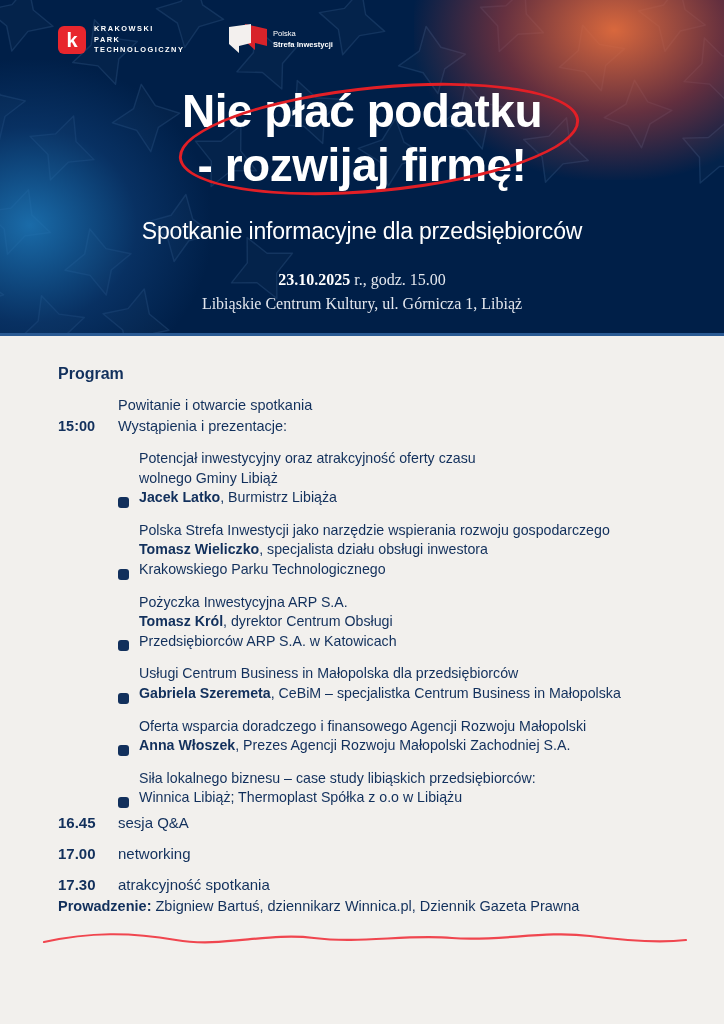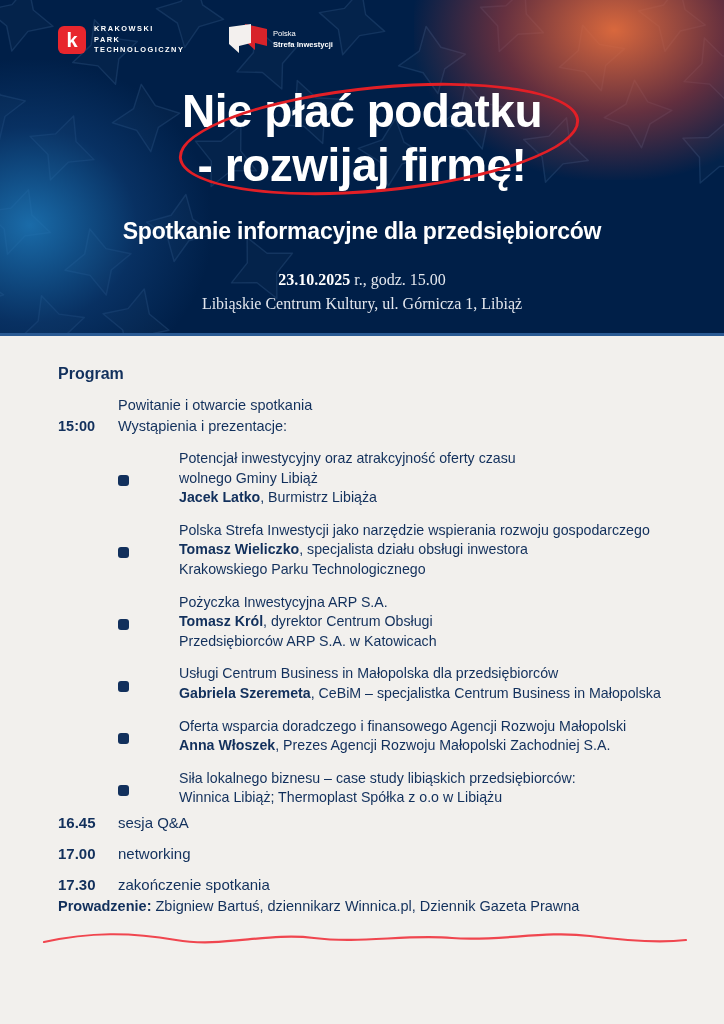--- a/index.html
+++ b/index.html
@@ -59,21 +59,21 @@
     color:#ffffff;font-weight:bold;font-size:46px;line-height:54px;
     letter-spacing:-0.5px;position:relative;z-index:2;
   }
   .ellipse{
     position:absolute;left:178px;top:86px;width:396px;height:100px;
     border:3.2px solid #e21f26;border-radius:50%;
     transform:rotate(-5.5deg);z-index:3;pointer-events:none;
   }
   .subtitle{
     position:absolute;left:0;top:218px;width:724px;text-align:center;
-    color:#ffffff;font-size:23px;font-weight:700;letter-spacing:-0.2px;
+    color:#ffffff;font-size:23px;font-weight:400;letter-spacing:-0.2px;
   }
   .when{
     position:absolute;left:0;top:268px;width:724px;text-align:center;
     color:#e3e7ee;font-size:16px;line-height:24px;
     font-family:"Liberation Serif", serif;
   }
   .when .d{font-weight:bold;color:#ffffff;}
 
   
   .program-title{
@@ -82,21 +82,21 @@
   }
   .schedule{position:absolute;left:58px;top:395px;width:640px;}
   .row{display:flex;align-items:flex-end;margin-bottom:2px;}
   .time{
     width:60px;flex:none;font-size:14.5px;font-weight:bold;color:#12305c;
     line-height:21px;
   }
   .rowtext{font-size:14.5px;line-height:21px;color:#12305c;}
 
   .bullets{margin-top:12px;margin-left:60px;}
-  .bullet{display:flex;align-items:center;margin-bottom:13px;gap:40px;}
+  .bullet{display:flex;align-items:flex-end;margin-bottom:13px;}
   .dot{
     width:11px;height:11px;border-radius:3px;background:#12305c;
     flex:none;margin-right:10px;margin-top:5px;
   }
   .btext{font-size:14.2px;line-height:19.6px;color:#12305c;}
   .btext b{font-weight:bold;}
   .late{position:absolute;left:58px;top:812px;width:640px;}
   .late .row{margin-bottom:10px;}
   .late .time{font-size:15px;}
   .late .rowtext{font-size:15px;}
@@ -261,21 +261,21 @@
     <div class="row">
       <div class="time">16.45</div>
       <div class="rowtext">sesja Q&amp;A</div>
     </div>
     <div class="row">
       <div class="time">17.00</div>
       <div class="rowtext">networking</div>
     </div>
     <div class="row">
       <div class="time">17.30</div>
-      <div class="rowtext">zakończenie spotkania</div>
+      <div class="rowtext">atrakcyjność spotkania</div>
     </div>
   </div>
 
   <div class="host">
     <b>Prowadzenie:</b><span> Zbigniew Bartuś, dziennikarz Winnica.pl, Dziennik Gazeta Prawna</span>
   </div>
 
   <svg class="wave" viewBox="0 0 664 22" preserveAspectRatio="none">
     <path d="M14,14 C60,4 100,4 146,12 C192,20 238,4 284,10 C330,16 376,6 422,10 C468,14 514,2 560,8 C606,14 638,14 656,12" fill="none" stroke="#f0464f" stroke-width="2.2" stroke-linecap="round"></path>
   </svg>

